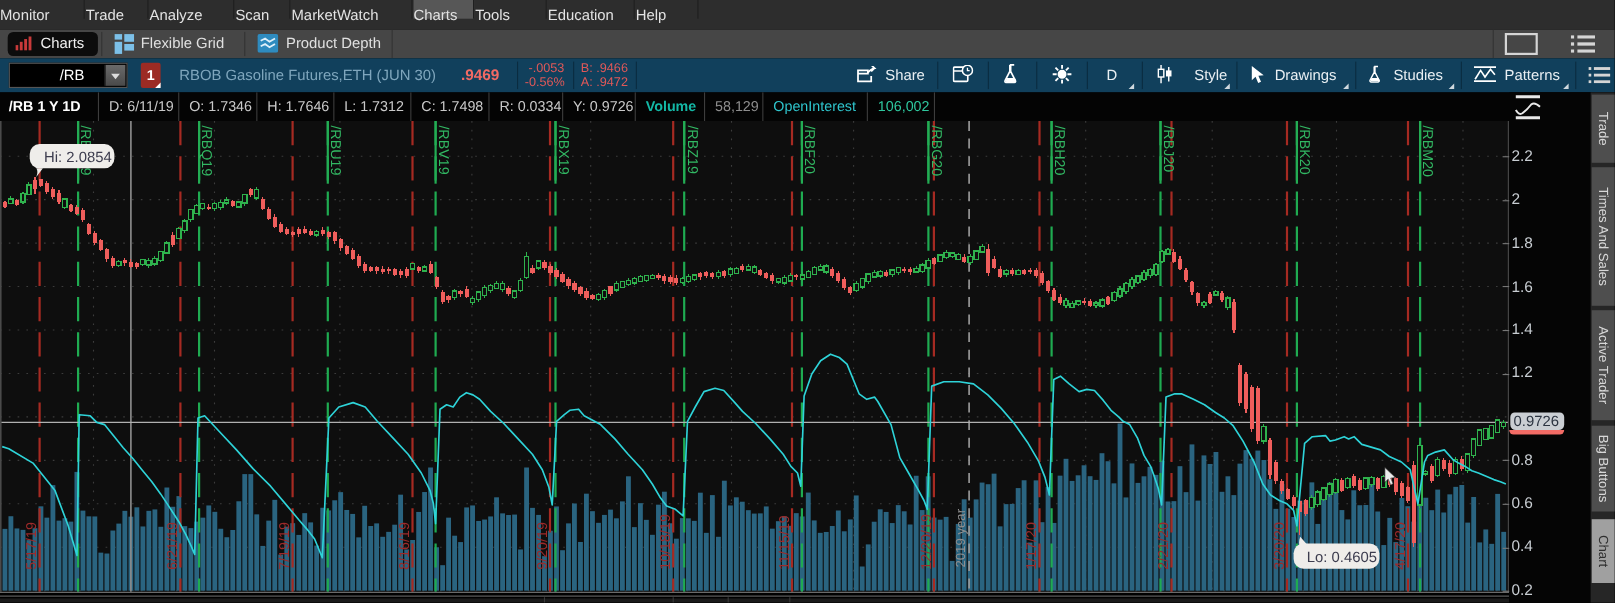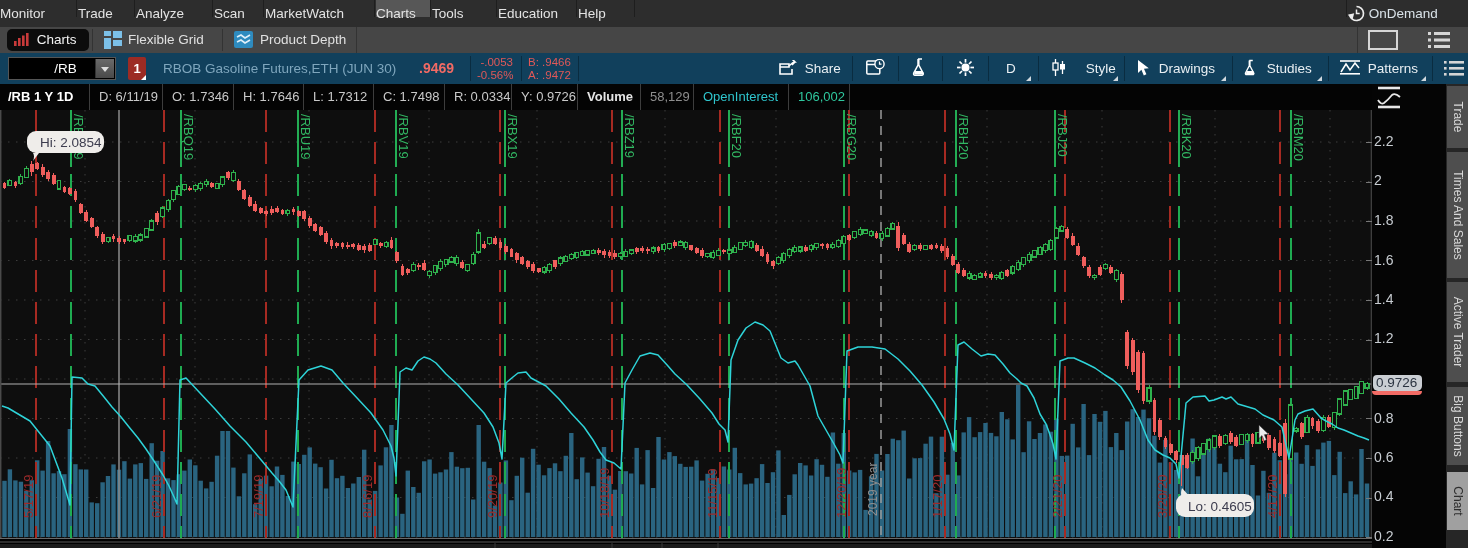--- a/index.html
+++ b/index.html
@@ -31,28 +31,20 @@
 <div id="menubar">
   <div class="mitem" style="left:0;width:77px">Monitor</div>
   <div class="mitem" style="left:78px;width:57px">Trade</div>
   <div class="mitem" style="left:136px;width:77px">Analyze</div>
   <div class="mitem" style="left:214px;width:50px">Scan</div>
   <div class="mitem" style="left:265px;width:110px">MarketWatch</div>
   <div class="mitem" style="left:376px;width:55px;background:#575757">Charts</div>
   <div class="mitem" style="left:432px;width:65px">Tools</div>
   <div class="mitem" style="left:498px;width:79px">Education</div>
   <div class="mitem" style="left:578px;width:57px">Help</div>
-  <div class="mitem" style="left:1346px;width:122px;border-right:none;border-left:1px solid #1e1e1e">
-    <svg width="18" height="18" viewBox="0 0 18 18" style="vertical-align:-4px">
-          <path d="M9.5,2.5 a7,7 0 1 1 -6.9,8.2" fill="none" stroke="#ececec" stroke-width="1.7"></path>
-          <path d="M7.2,9.2 l-6.4,1.5 l4.7,5 z" fill="#ececec"></path>
-          <path d="M9.5,5.5 v4 h3.2" fill="none" stroke="#ececec" stroke-width="1.5"></path>
-        </svg>
-    <span style="color:#d9e2e8"> OnDemand</span>
-  </div>
 </div>
 
 <div id="tabrow">
   <div style="position:absolute;left:7px;top:2px;width:82px;height:22px;background:#0c0c0c;border-radius:5px;color:#f2f2f2;font-size:13.5px;line-height:22px;">
     <svg width="15" height="13" viewBox="0 0 15 13" style="vertical-align:-2px;margin-left:7px">
           <rect x="0" y="8" width="2.6" height="5" fill="#c93a3a"></rect>
           <rect x="4" y="5" width="2.6" height="8" fill="#c93a3a"></rect>
           <rect x="8" y="2.5" width="2.6" height="10.5" fill="#c93a3a"></rect>
           <rect x="12" y="0" width="2.6" height="13" fill="#c93a3a"></rect>
         </svg>
@@ -202,21 +194,21 @@
 
 <div id="ohlcrow">
   <div class="ocell" style="left:0;width:90px;color:#fff;font-weight:bold;">/RB 1 Y 1D</div>
   <div class="ocell" style="left:91px;width:72px;">D: 6/11/19</div>
   <div class="ocell" style="left:164px;width:70px;">O: 1.7346</div>
   <div class="ocell" style="left:235px;width:69px;">H: 1.7646</div>
   <div class="ocell" style="left:305px;width:69px;">L: 1.7312</div>
   <div class="ocell" style="left:375px;width:70px;">C: 1.7498</div>
   <div class="ocell" style="left:446px;width:66px;">R: 0.0334</div>
   <div class="ocell" style="left:513px;width:65px;">Y: 0.9726</div>
-  <div class="ocell" style="left:579px;width:62px;color:#e5e5e5;font-weight:bold;">Volume</div>
+  <div class="ocell" style="left:579px;width:62px;color:#14b8a6;font-weight:bold;">Volume</div>
   <div class="ocell" style="left:642px;width:52px;color:#8e8e8e;">58,129</div>
   <div class="ocell" style="left:695px;width:94px;color:#2fc5cd;">OpenInterest</div>
   <div class="ocell" style="left:790px;width:60px;color:#2fc79e;">106,002</div>
 </div>
 
 <svg id="chart" width="1372" height="548" viewBox="0 0 1372 548" font-family="Liberation Sans, sans-serif">
 <rect x="0" y="110" width="1372" height="428" fill="#0e0e0e"></rect>
 <line x1="0" y1="142" x2="1372" y2="142" stroke="#3c3c3c" stroke-width="1" stroke-dasharray="1.5 6.5"></line>
       <line x1="0" y1="181.5" x2="1372" y2="181.5" stroke="#3c3c3c" stroke-width="1" stroke-dasharray="1.5 6.5"></line>
       <line x1="0" y1="221" x2="1372" y2="221" stroke="#3c3c3c" stroke-width="1" stroke-dasharray="1.5 6.5"></line>

